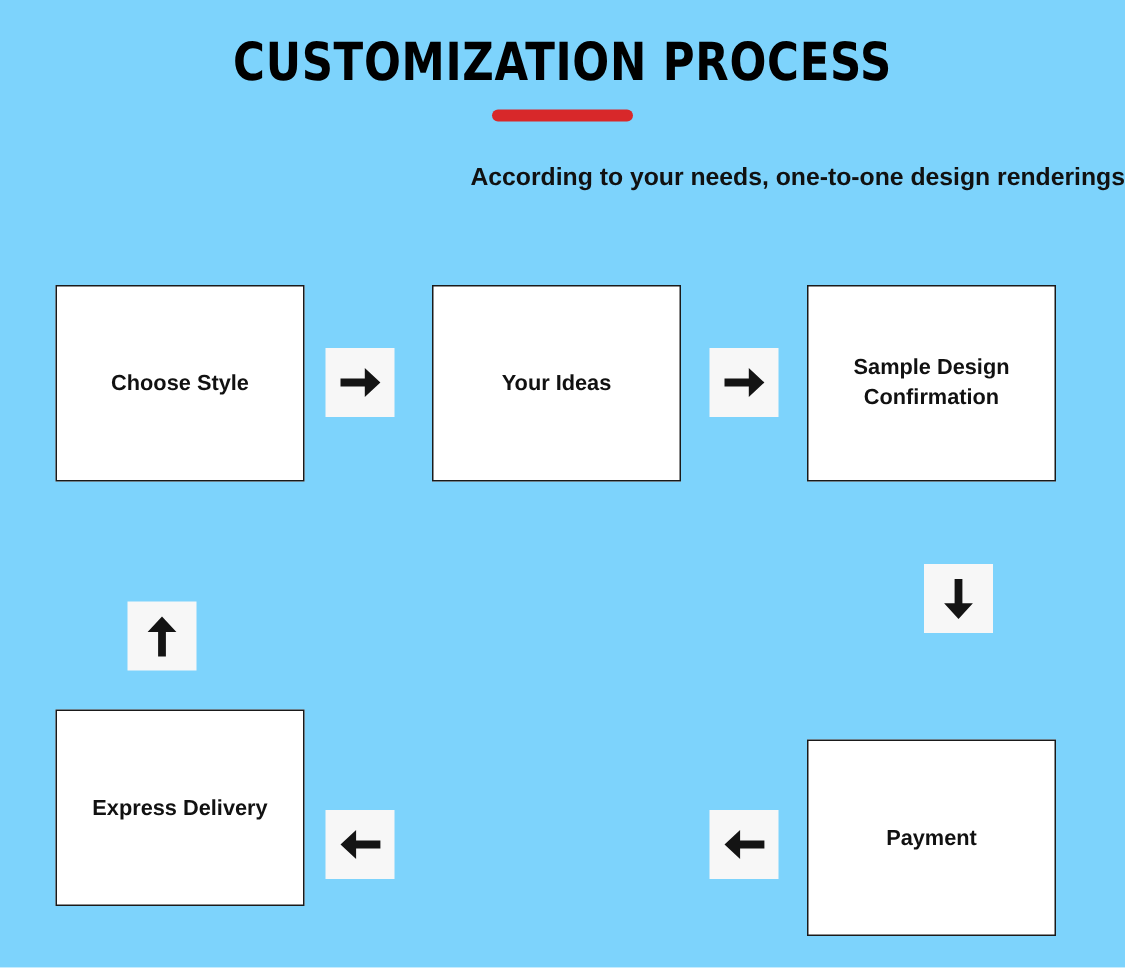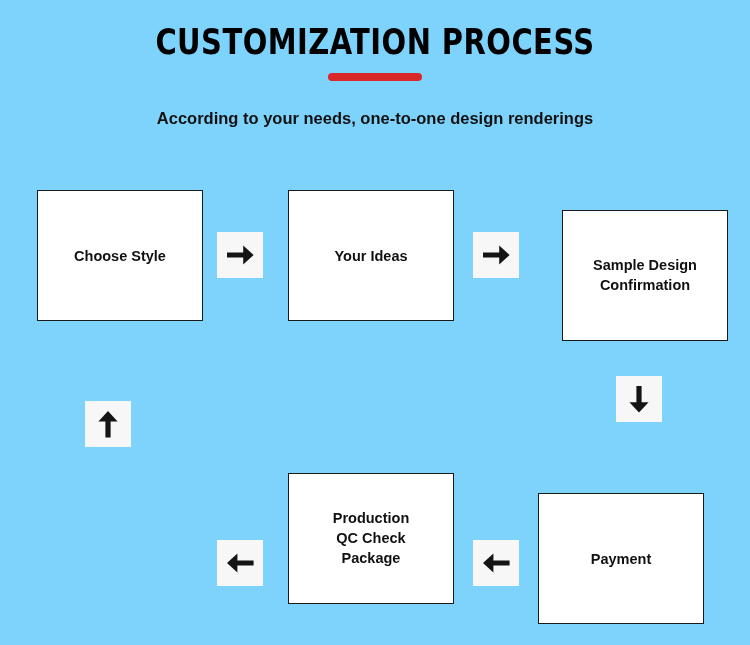--- a/index.html
+++ b/index.html
@@ -51,21 +51,21 @@
     width: 94px;
     height: 8px;
     border-radius: 4px;
     background: #d8282a;
   }
   .page-subtitle {
     position: absolute;
     left: 0;
     top: 107px;
     width: 750px;
-    text-align: center;
+    text-align: right;
     font-family: "Liberation Sans", sans-serif;
     font-size: 16.5px;
     line-height: 22px;
     font-weight: bold;
     color: #111111;
     white-space: nowrap;
   }
 
   
   .flow-box {
@@ -90,21 +90,21 @@
     white-space: pre-line;
   }
   .flow-box.align-upper .flow-box-label {
     position: relative;
     top: -1px;
   }
 
   
   #box-choose-style      { left: 37px;  top: 190px; }
   #box-your-ideas        { left: 288px; top: 190px; }
-  #box-sample-design     { left: 562px; top: 190px; margin-top: 20px; }
+  #box-sample-design     { left: 538px; top: 190px; }
   
   #box-express-delivery  { left: 37px;  top: 473px; }
   #box-production-qc     { left: 288px; top: 473px; }
   #box-payment           { left: 538px; top: 473px; margin-top: 20px; }
 
   
   .flow-arrow {
     position: absolute;
     width: 46px;
     height: 46px;
@@ -140,26 +140,24 @@
 
   <div class="flow-box" id="box-choose-style">
     <span class="flow-box-label">Choose Style</span>
   </div>
 
   <div class="flow-box align-upper" id="box-sample-design">
     <span class="flow-box-label">Sample Design
 Confirmation</span>
   </div>
 
-
-  <div class="flow-box align-upper" id="box-production-qc">
-    <span class="flow-box-label">Production
-QC Check
-Package</span>
-  </div>
+  <div class="flow-box" id="box-express-delivery">
+    <span class="flow-box-label">Express Delivery</span>
+  </div>
+
 
   <div class="flow-box" id="box-payment">
     <span class="flow-box-label">Payment</span>
   </div>
 
   <div class="flow-arrow" id="arrow-style-to-ideas">
     <span>
       <svg width="30" height="26" viewBox="0 0 30 26" aria-hidden="true">
         <path d="M2 10.4 h16.2 V3.4 L28.6 13 L18.2 22.6 V15.6 H2 Z"></path>
       </svg>

